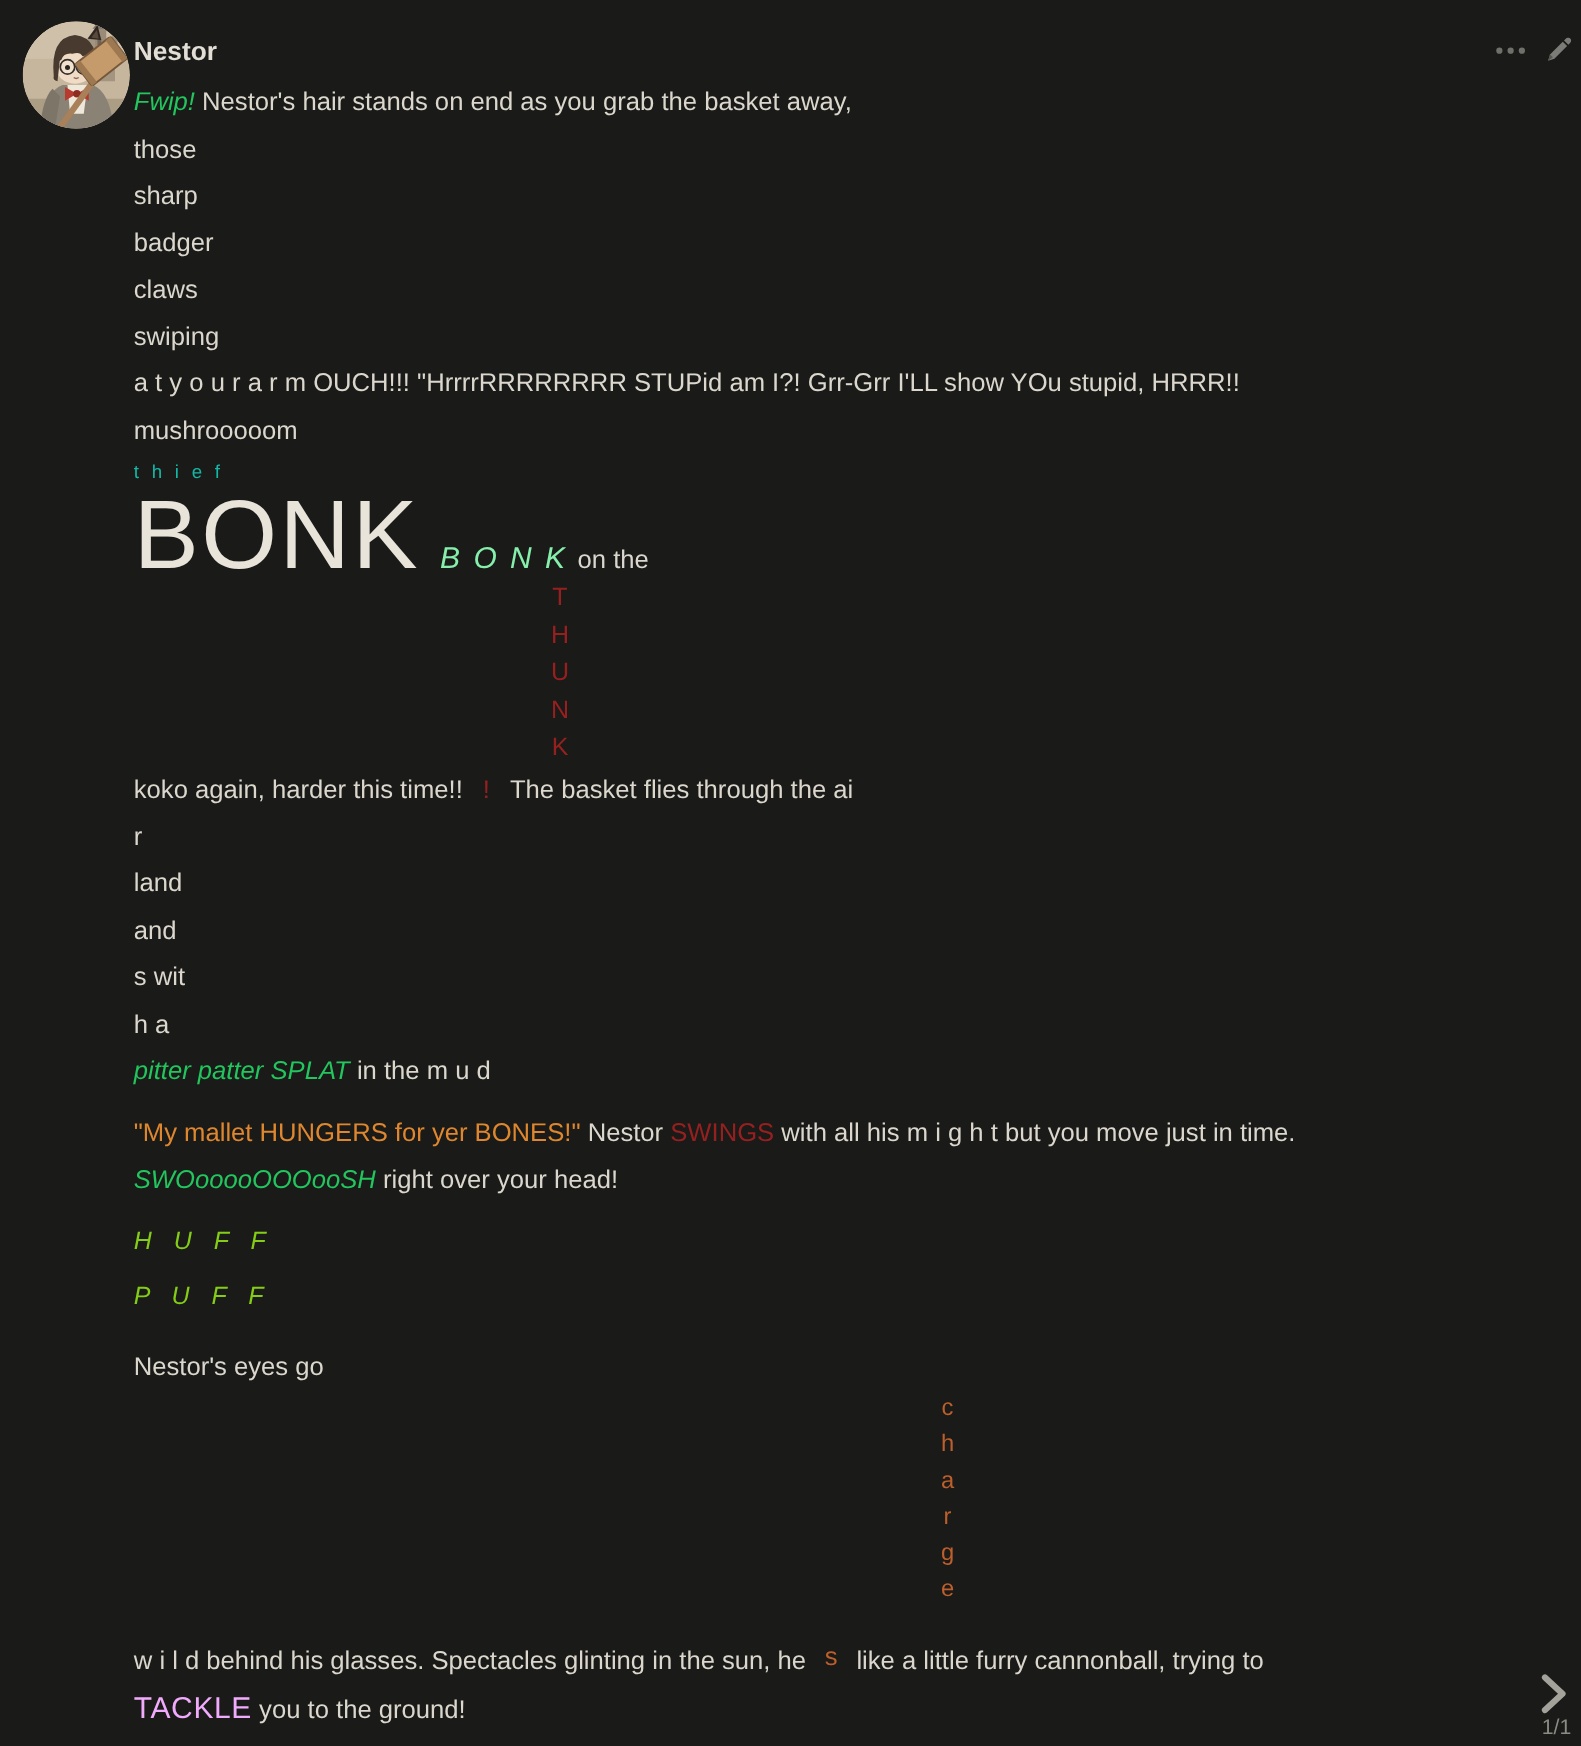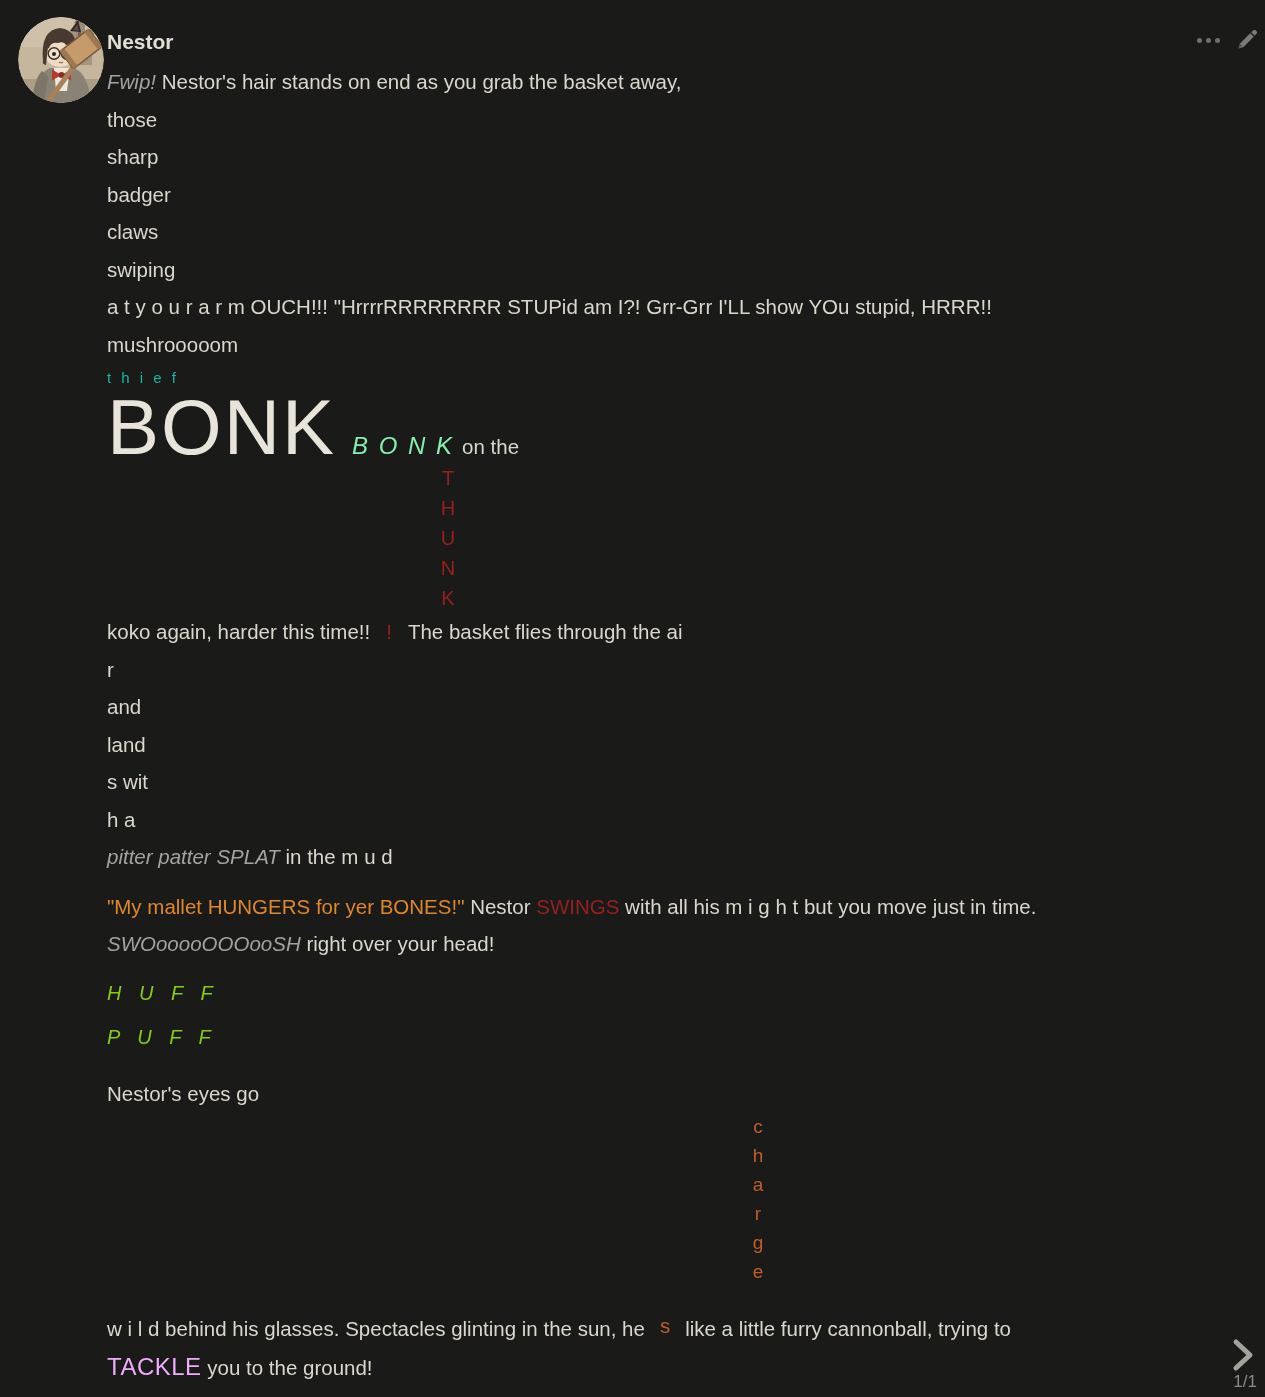--- a/index.html
+++ b/index.html
@@ -31,21 +31,21 @@
   .dots i { width: 5px; height: 5px; border-radius: 50%; background: #6f6f6b; display: block; }
   .pencil { cursor: pointer; line-height: 0; }
 
   
   .content {
     position: absolute; left: 107px; top: 63px; right: 20px;
     font-size: 20.5px; line-height: 37.5px;
   }
   .line { white-space: nowrap; }
   .it { font-style: italic; }
-  .gray { color: #a3a3a3; }
+  .gray { color: #22c55e; }
   .orange { color: #de872e; }
   .red { color: #952020; }
 
   .thief-line {
     font-size: 15px; line-height: 30px; letter-spacing: 3px;
     color: #14b8a6; white-space: nowrap;
   }
   .bonk-line { line-height: 68px; height: 70px; white-space: nowrap; }
   .bonk-big { font-size: 78px; letter-spacing: 2px; color: #e8e4da; }
   .bonk-echo { font-style: italic; font-size: 24px; letter-spacing: 2px; color: #86efac; margin-left: 16px; }
@@ -184,22 +184,22 @@
         <div>H</div>
         <div>U</div>
         <div>N</div>
         <div>K</div>
       </div>
     </div>
 
     <div class="line"><span>koko again, harder this time!!</span><span class="bang">!</span><span>The basket flies through the ai</span></div>
 
     <div class="line">r</div>
+    <div class="line">land</div>
     <div class="line">and</div>
-    <div class="line">land</div>
     <div class="line">s wit</div>
     <div class="line">h a</div>
 
     <div class="line">
       <span class="it gray">pitter patter SPLAT</span>
       <span>in the m u d</span>
     </div>
 
     <div class="line para-gap">
       <span class="orange">"My mallet HUNGERS for yer BONES!"</span>

